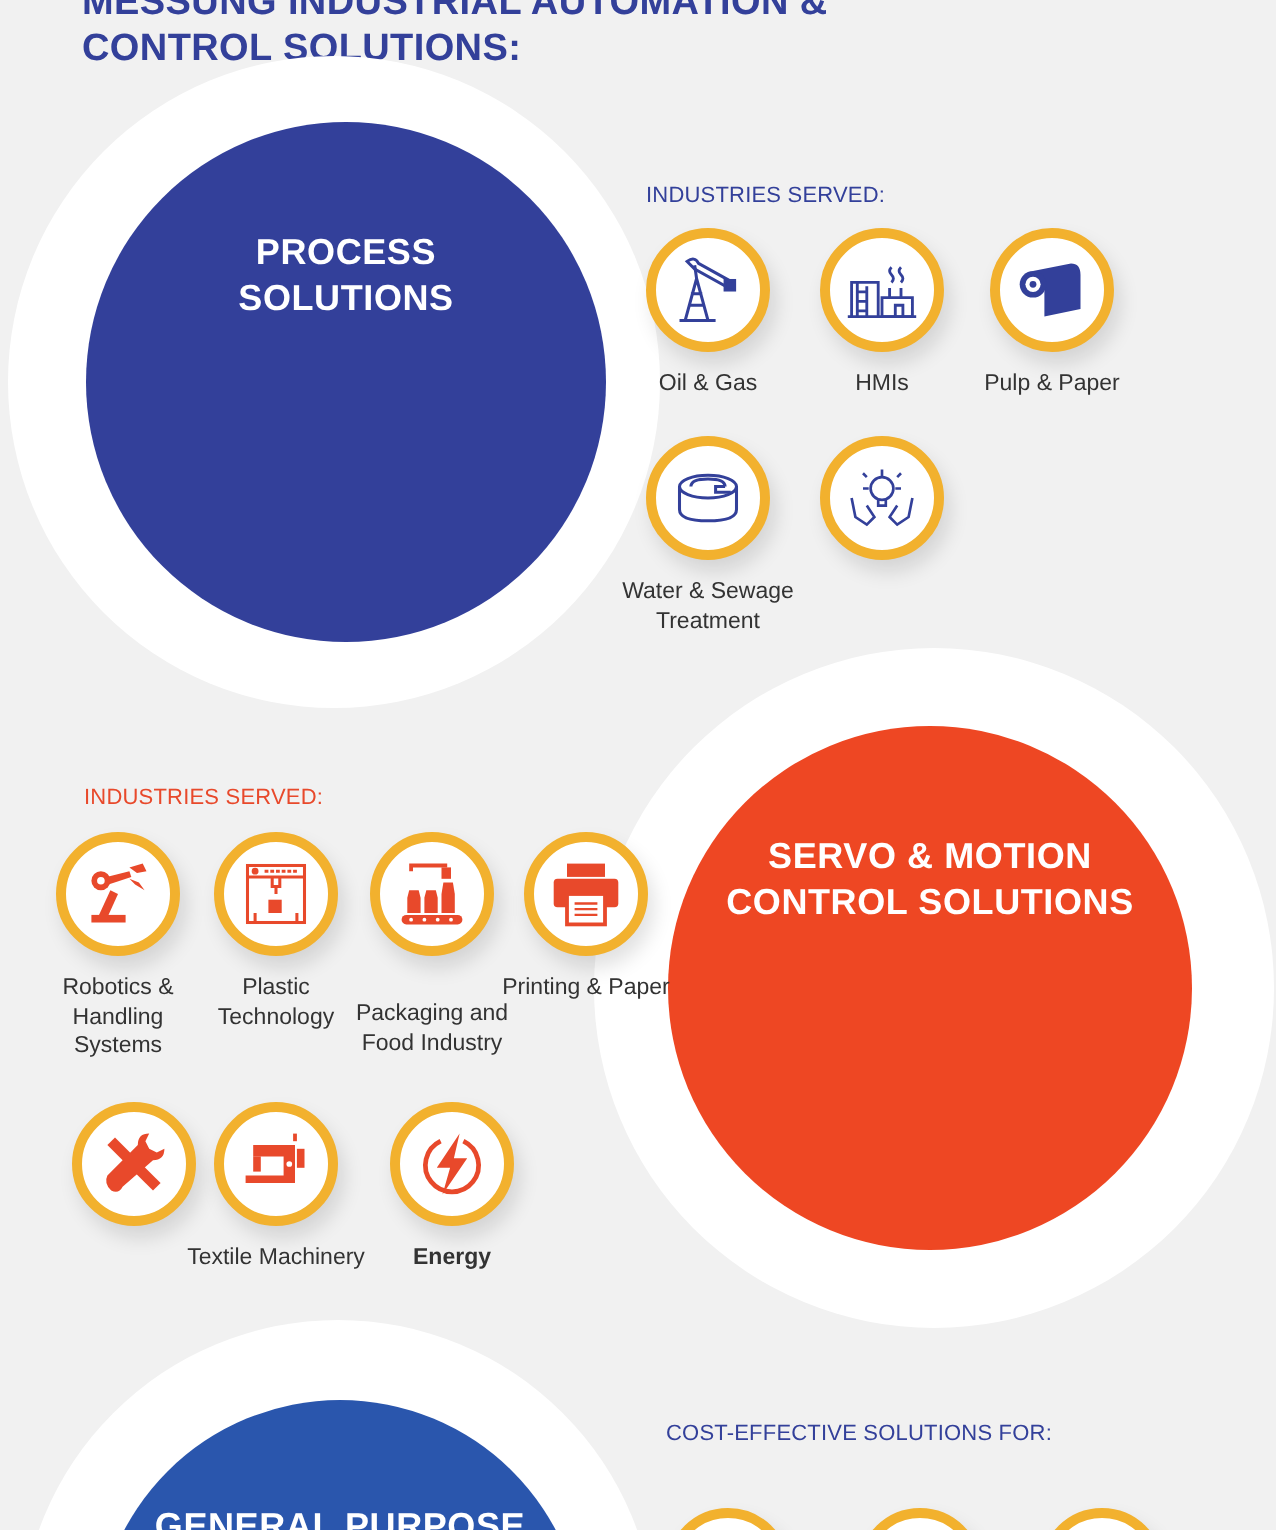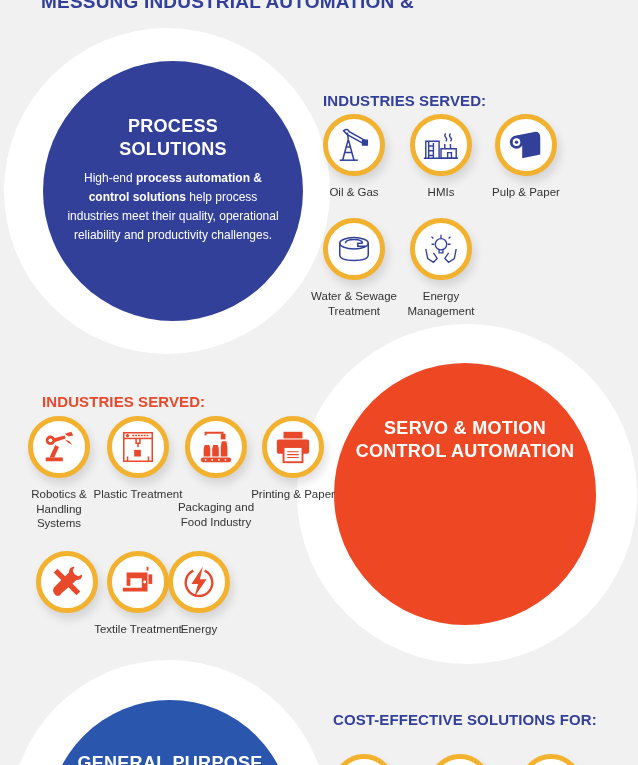--- a/index.html
+++ b/index.html
@@ -39,21 +39,21 @@
   
   #oc2 { left: 297px; top: 324px; width: 340px; height: 340px; }
   #ic2 { left: 334px; top: 363px; width: 262px; height: 262px; background: #ee4723; padding-top: 54px; gap: 20px; }
   #ic2 .c-desc { width: 236px; font-size: 11.5px; }
 
   
   #oc3 { left: 10px; top: 660px; width: 318px; height: 318px; }
   #ic3 { left: 48px; top: 700px; width: 244px; height: 244px; background: #2a56ad; padding-top: 52px; }
 
   .section-label {
-    position: absolute; font-weight: bold; font-size: 15px; letter-spacing: 0.1px;
+    position: absolute; font-weight: normal; font-size: 11px; letter-spacing: 0.1px;
   }
   .lbl-blue { color: #33409a; }
   .lbl-orange { color: #e8492b; }
 
   .ind {
     position: absolute; width: 90px; display: flex; flex-direction: column; align-items: center; justify-content: center;
   }
   .ring {
     width: 62px; height: 62px; border-radius: 50%;
     border: 5px solid #f2b12e; background: #fff;
@@ -63,29 +63,29 @@
   .ring svg { width: 38px; height: 38px; }
   .ind-label {
     margin-top: 9px; font-size: 11.5px; line-height: 14.5px; color: #333; text-align: center;
   }
 </style>
 </head>
 <body>
 
 <div class="page-title">
   <div>MESSUNG INDUSTRIAL AUTOMATION &amp;</div>
+  <div>CONTROL SOLUTIONS:</div>
 </div>
 
 <div class="outer-circle" id="oc1"></div>
 <div class="inner-circle" id="ic1">
   <div class="c-title">
     <div>PROCESS</div>
     <div>SOLUTIONS</div>
   </div>
-  <div class="c-desc"><span>High-end </span><b>process automation &amp; control solutions</b><span> help process industries meet their quality, operational reliability and productivity challenges.</span></div>
 </div>
 
 <div class="section-label lbl-blue" style="left:323px; top:92px;">INDUSTRIES SERVED:</div>
 
 <div class="ind" style="left:309px; top:114px;">
   <div class="ring">
     <svg viewBox="0 0 40 40" fill="none" stroke="#33409a" stroke-width="1.6">
       <path d="M8 36 L14 14 L20 36 M10 28 H18 M11 22 H17 M14 14 L13 7"></path>
       <path d="M9 5 Q13 2 15 6 L33 16 L31 19 L13 9 Z" fill="none"></path>
       <rect x="29" y="15" width="5" height="5" fill="#33409a"></rect>
@@ -131,28 +131,27 @@
 </div>
 
 <div class="ind" style="left:396px; top:218px;">
   <div class="ring">
     <svg viewBox="0 0 40 40" fill="none" stroke="#33409a" stroke-width="1.4">
       <circle cx="20" cy="15" r="6"></circle>
       <path d="M18 21 V24 H22 V21 M20 9 V5 M12 9 L10 7 M28 9 L30 7 M13 15 H10 M27 15 H30"></path>
       <path d="M4 20 L6 30 L12 34 L16 30 L12 24 M36 20 L34 30 L28 34 L24 30 L28 24"></path>
     </svg>
   </div>
-  <div class="ind-label">Energy Management</div>
 </div>
 
 <div class="outer-circle" id="oc2"></div>
 <div class="inner-circle" id="ic2">
   <div class="c-title">
     <div>SERVO &amp; MOTION</div>
-    <div>CONTROL AUTOMATION</div>
+    <div>CONTROL SOLUTIONS</div>
   </div>
 </div>
 
 <div class="section-label lbl-orange" style="left:42px; top:393px;">INDUSTRIES SERVED:</div>
 
 <div class="ind" style="left:14px; top:416px;">
   <div class="ring">
     <svg viewBox="0 0 40 40" fill="#e8492b">
       <rect x="6" y="31" width="18" height="4"></rect>
       <path d="M10 31 L16 18 L20 20 L15 31 Z"></path>
@@ -170,21 +169,21 @@
     <svg viewBox="0 0 40 40" fill="none" stroke="#e8492b" stroke-width="1.6">
       <rect x="5" y="5" width="30" height="30"></rect>
       <path d="M5 11 H35"></path>
       <circle cx="9" cy="8" r="1" fill="#e8492b"></circle>
       <path d="M14 8 H31" stroke-dasharray="2 1"></path>
       <path d="M18 11 V16 H22 V11 M20 16 V20"></path>
       <rect x="16" y="23" width="7" height="7" fill="#e8492b" stroke="none"></rect>
       <path d="M9 35 V30 M31 35 V30"></path>
     </svg>
   </div>
-  <div class="ind-label">Plastic Treatment</div>
+  <div class="ind-label">Plastic Technology</div>
 </div>
 
 <div class="ind" style="left:171px; top:416px;gap:13px;">
   <div class="ring">
     <svg viewBox="0 0 40 40" fill="#e8492b">
       <path d="M8 4 H28 V6 H10 V8 H8 Z"></path>
       <rect x="25" y="6" width="5" height="6"></rect>
       <path d="M8 18 H13 L14 22 V30 H7 V22 Z"></path>
       <path d="M17 18 H22 L23 22 V30 H16 V22 Z"></path>
       <path d="M26 14 H31 L32 20 V30 H25 V20 Z"></path>
@@ -222,24 +221,24 @@
 <div class="ind" style="left:93px; top:551px;">
   <div class="ring">
     <svg viewBox="0 0 40 40" fill="#e8492b">
       <path d="M8 10 H30 V30 H4 V26 H24 V16 H8 Z"></path>
       <rect x="8" y="16" width="4" height="8"></rect>
       <rect x="31" y="12" width="4" height="10"></rect>
       <circle cx="27" cy="20" r="1.5" fill="#fff"></circle>
       <path d="M30 4 V8" stroke="#e8492b" stroke-width="2"></path>
     </svg>
   </div>
-  <div class="ind-label">Textile Treatment</div>
-</div>
-
-<div class="ind" style="left:154px; top:551px;">
+  <div class="ind-label">Textile Machinery</div>
+</div>
+
+<div class="ind" style="left:181px; top:551px;font-weight:bold;">
   <div class="ring">
     <svg viewBox="0 0 40 40">
       <path d="M14 8 A14 14 0 1 0 26 8" fill="none" stroke="#e8492b" stroke-width="2.5"></path>
       <path d="M24 4 L12 22 H19 L15 36 L28 17 H21 Z" fill="#e8492b"></path>
     </svg>
   </div>
   <div class="ind-label">Energy</div>
 </div>
 
 <div class="outer-circle" id="oc3"></div>

